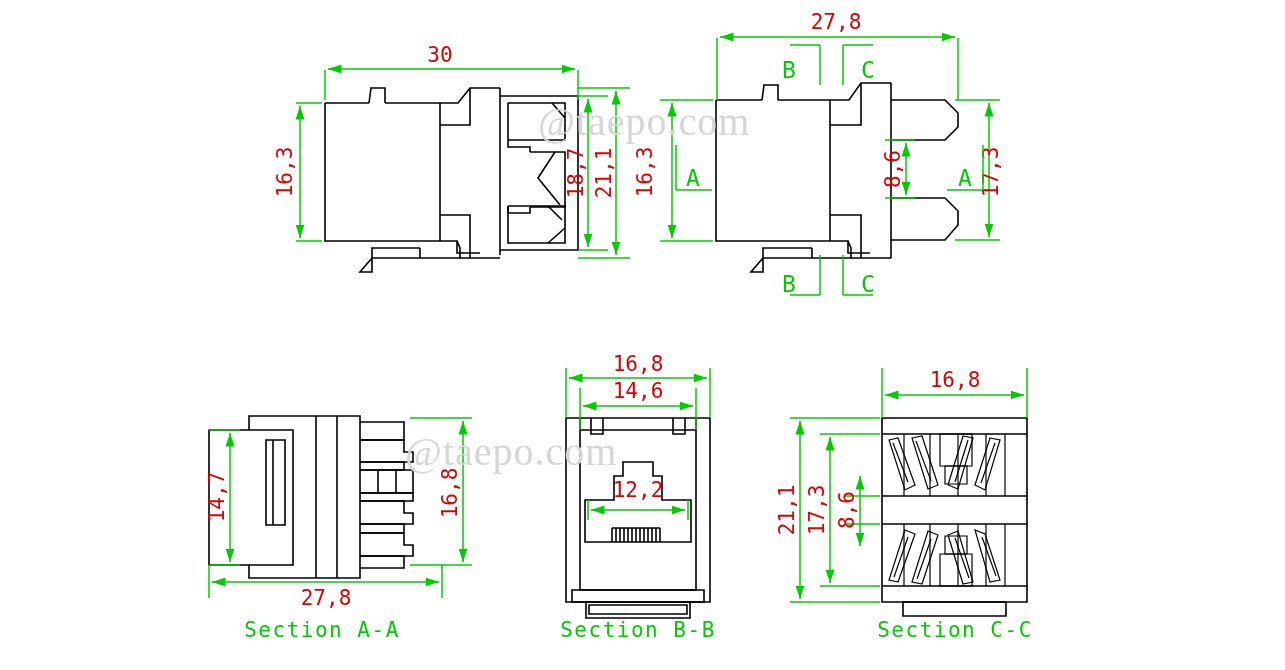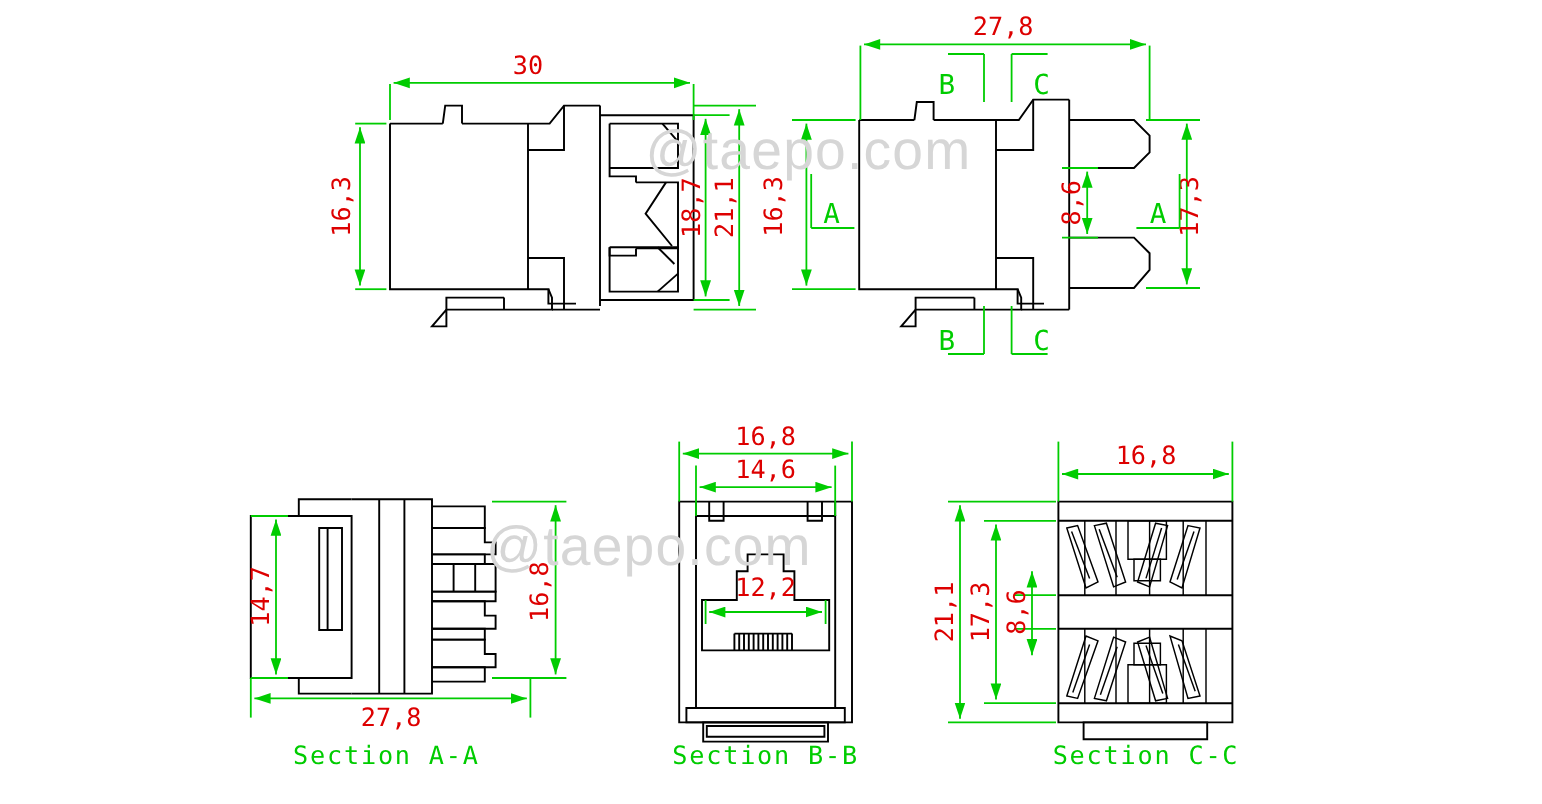--- a/index.html
+++ b/index.html
@@ -5,22 +5,22 @@
   html,body{margin:0;padding:0;background:#ffffff;}
   body{
     width:1285px;height:670px;overflow:hidden;
     font-family:"DejaVu Sans Mono", monospace;
   }
   #stage{position:relative;width:1285px;height:670px;background:#fff;}
   svg#cad{position:absolute;left:0;top:0;width:1285px;height:670px;display:block;}
   .wm{
     position:absolute;
     color:#d6d6d6;
-    font-family:Liberation Sans, sans-serif;
-    font-size:46px;
+    font-family:Liberation Serif, serif;
+    font-size:40px;
     letter-spacing:1px;
     white-space:nowrap;
     user-select:none;
     pointer-events:none;
   }
   #wm1{left:538px;top:98px;}
   #wm2{left:405px;top:428px;}
 </style>
 </head>
 <body>

